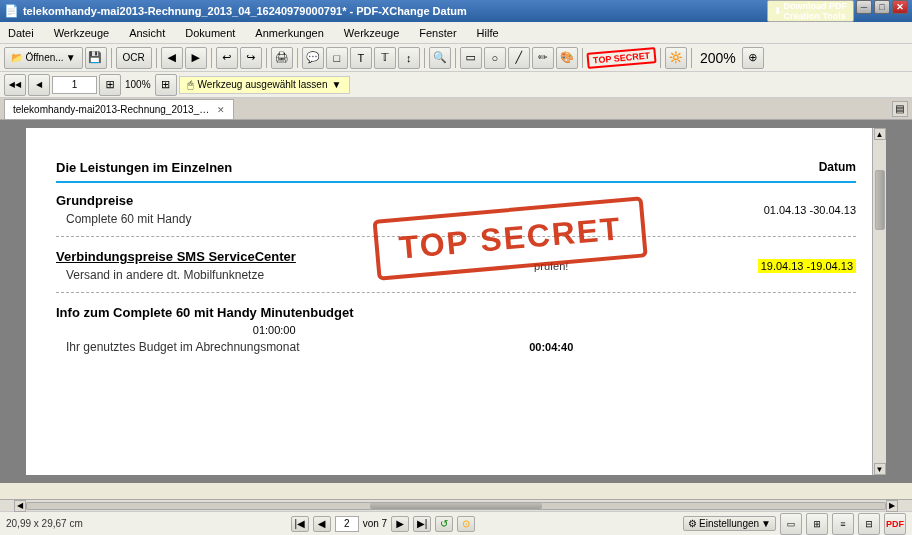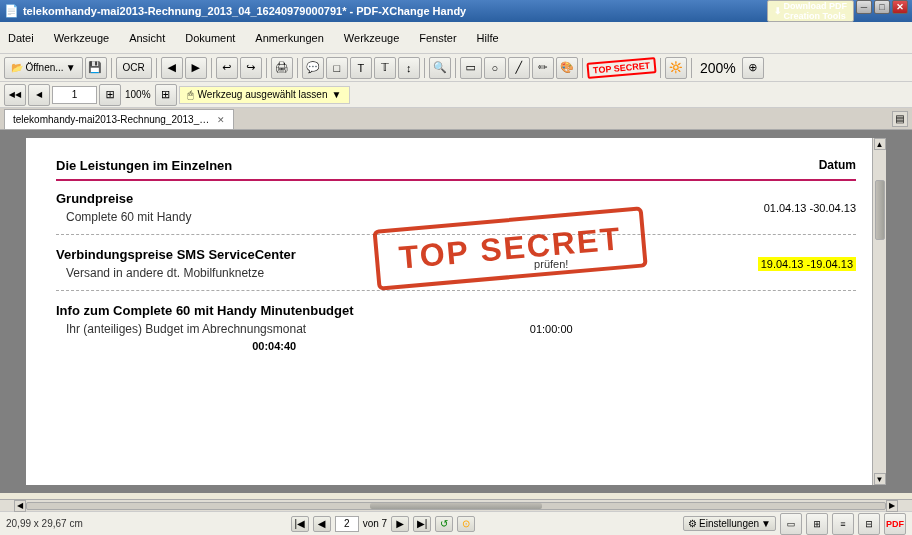--- a/index.html
+++ b/index.html
@@ -26,21 +26,21 @@
       border: 1px solid #666;
       border-radius: 2px;
       display: flex; align-items: center; justify-content: center;
       font-size: 9px; color: #333; cursor: pointer;
     }
     .titlebar-btn.close { background: linear-gradient(to bottom, #e05050, #b02020); color: white; }
 
     
     .menubar {
       background: #f0efe8;
-      height: 32px;
+      height: 22px;
       display: flex;
       align-items: center;
       padding: 0 4px;
       border-bottom: 1px solid #ccc;
       font-size: 11px;
       gap: 12px;
     }
     .menu-item { cursor: pointer; padding: 2px 4px; }
 
     
@@ -170,35 +170,36 @@
       height: 100%;
       overflow: hidden;
       padding: 20px 30px;
       position: relative;
       font-family: Arial, sans-serif;
     }
 
     
     .pdf-table-header {
       display: flex;
-      border-bottom: 2px solid #be185d;
+      border-bottom: 2px solid #0ea5e9;
       padding-bottom: 6px;
       margin-bottom: 10px;
+      margin-top: 12px;
     }
     .pdf-col-left { flex: 2; font-weight: bold; font-size: 13px; }
     .pdf-col-mid { flex: 1.2; text-align: center; font-size: 12px; }
     .pdf-col-right { flex: 1; text-align: right; font-size: 12px; font-weight: bold; }
 
     .pdf-section {
       margin-bottom: 12px;
       border-bottom: 1px dashed #aaa;
       padding-bottom: 10px;
     }
     .pdf-section-title { font-weight: bold; font-size: 13px; margin-bottom: 4px; }
-    .pdf-section-title.underline { }
+    .pdf-section-title.underline { text-decoration: underline; }
     .pdf-section-subtitle { font-size: 12px; color: #333; padding-left: 10px; }
     .pdf-section-row {
       display: flex;
       align-items: center;
       margin-top: 4px;
     }
 
     
     .topsecret-stamp {
       position: absolute;
@@ -353,21 +354,21 @@
     }
   </style>
 </head>
 <body>
 
 <div class="main-container">
 
   <div class="titlebar">
     <div class="titlebar-left">
       <span style="font-size:12px;">📄</span>
-      <span class="titlebar-title">telekomhandy-mai2013-Rechnung_2013_04_16240979000791* - PDF-XChange Handy</span>
+      <span class="titlebar-title">telekomhandy-mai2013-Rechnung_2013_04_16240979000791* - PDF-XChange Datum</span>
     </div>
     <div class="titlebar-controls">
       <div class="tb-btn download-btn" style="margin-left:0; font-size:9px; background: #f5f5cc; padding: 2px 6px;">
         <span>⬇</span>
         <span style="white-space:nowrap; font-size:9px;">Download PDF<br>Creation Tools</span>
       </div>
       <div class="titlebar-btn">─</div>
       <div class="titlebar-btn">□</div>
       <div class="titlebar-btn close">✕</div>
     </div>
@@ -484,27 +485,27 @@
               </div>
               <div style="flex:1; text-align:right;">
                 <span class="date-val highlight-yellow">19.04.13 -19.04.13</span>
               </div>
             </div>
           </div>
 
           <div class="pdf-section" style="border-bottom: none;">
             <div class="pdf-section-title">Info zum Complete 60 mit Handy Minutenbudget</div>
             <div class="pdf-section-row" style="margin-top:4px;">
-              <div style="flex:2;">
-                <span class="pdf-section-subtitle">Ihr (anteiliges) Budget im Abrechnungsmonat</span>
-              </div>
               <div style="flex:1.2; text-align:center; font-size:11px;">01:00:00</div>
               <div style="flex:1;"></div>
             </div>
             <div class="pdf-section-row" style="margin-top:4px;">
+              <div style="flex:2;">
+                <span class="pdf-section-subtitle">Ihr genutztes Budget im Abrechnungsmonat</span>
+              </div>
               <div style="flex:1.2; text-align:center; font-size:11px;font-weight:bold;">00:04:40</div>
               <div style="flex:1;"></div>
             </div>
           </div>
 
           <div class="vscrollbar">
             <div class="vscroll-arrow">▲</div>
             <div class="vscrollbar-thumb"></div>
             <div class="vscroll-arrow" style="margin-top:auto;">▼</div>
           </div>

